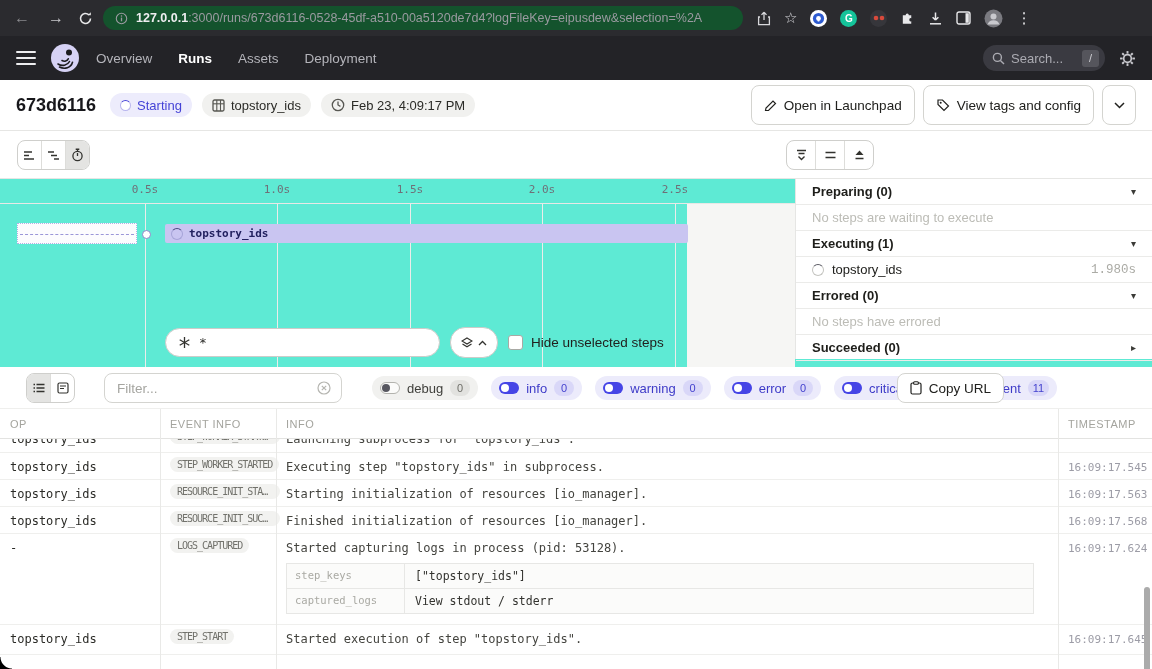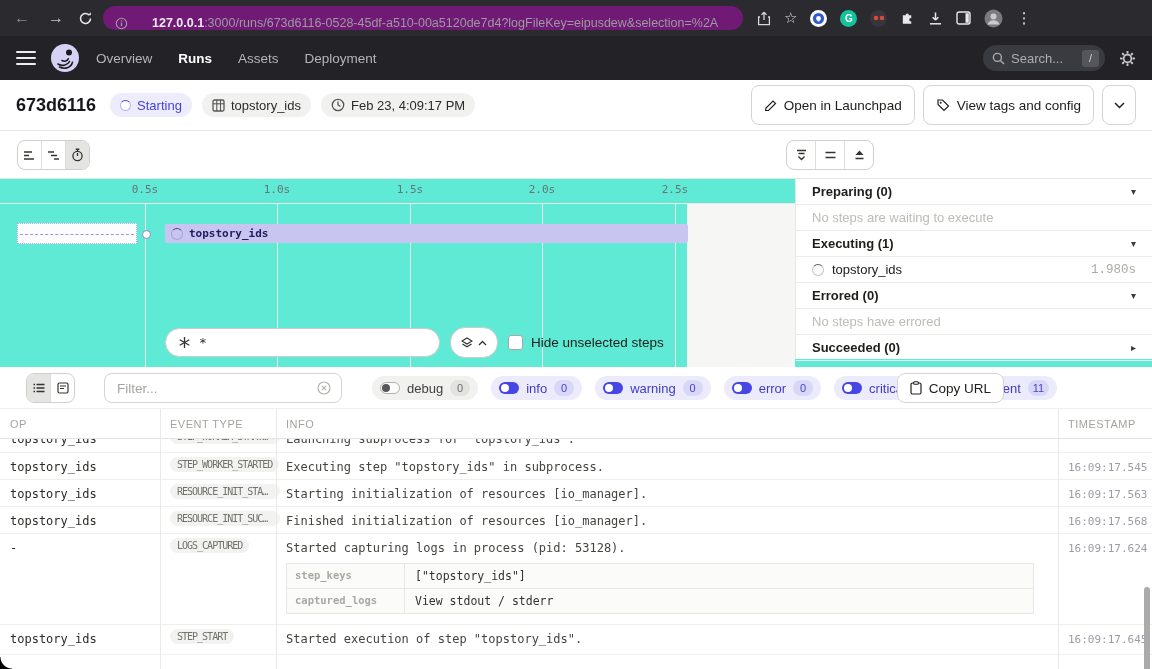--- a/index.html
+++ b/index.html
@@ -5,22 +5,22 @@
   html,body{margin:0;padding:0;background:#000;}
   .screen{position:relative;width:1152px;height:669px;background:#fff;overflow:hidden;
           font-family:"Liberation Sans",sans-serif;-webkit-font-smoothing:antialiased;}
   .mono{font-family:"DejaVu Sans Mono",monospace;}
   svg{display:block;}
 
   
   .chrome{position:absolute;left:0;top:0;width:1152px;height:36px;background:#2B2B2F;
           display:flex;align-items:center;gap:10px;padding:0 10px;box-sizing:border-box;}
   .nav-arrow{font-size:16px;line-height:1;padding:0 4px;cursor:default;}
-  .url-pill{flex:0 0 640px;height:24px;background:#701a75;border-radius:13px;display:flex;
-            align-items:flex-end;gap:24px;padding:0 12px;box-sizing:border-box;overflow:hidden;}
+  .url-pill{flex:0 0 640px;height:24px;background:#14532d;border-radius:13px;display:flex;
+            align-items:center;gap:8px;padding:0 12px;box-sizing:border-box;overflow:hidden;}
   .url-text{font-size:12.5px;color:#9A9AA0;white-space:nowrap;overflow:hidden;}
   .url-text b{color:#EDEDEF;font-weight:bold;}
   .chrome-right{display:flex;align-items:center;gap:13px;margin-left:4px;}
   .ext-circle{width:17px;height:17px;border-radius:50%;display:flex;align-items:center;justify-content:center;}
 
   
   .dnav{position:absolute;left:0;top:36px;width:1152px;height:44px;background:#232327;
         display:flex;align-items:center;padding:0 16px;box-sizing:border-box;}
   .burger{width:20px;display:flex;flex-direction:column;gap:3.5px;margin-right:14px;}
   .burger i{display:block;height:2.5px;background:#EDEDEF;border-radius:1px;}
@@ -137,21 +137,21 @@
   .trow .c-ts{font-family:"DejaVu Sans Mono",monospace;font-size:11px;color:#9C9CA6;padding-top:8px;}
   .ev-badge{display:inline-block;max-width:96px;background:#F2F2F0;border-radius:9px;padding:2px 7px;
             font-family:"DejaVu Sans Mono",monospace;font-size:10px;letter-spacing:-1px;color:#72726C;
             white-space:nowrap;overflow:hidden;text-overflow:ellipsis;margin-top:4px;}
   .trow.partial{height:13px;overflow:hidden;}
   .trow.partial>div{margin-top:-14px;}
   .meta-table{margin:8px 12px 10px 0;border:1px solid #E7E7E5;background:#FBFBFA;}
   .meta-row{display:flex;border-top:1px solid #E7E7E5;}
   .meta-row:first-child{border-top:none;}
   .meta-key{width:118px;flex:none;padding:5px 8px;font-family:"DejaVu Sans Mono",monospace;font-size:10.5px;
-            color:#A9A9A3;border-right:1px solid #E7E7E5;box-sizing:border-box;font-weight:bold;}
+            color:#A9A9A3;border-right:1px solid #E7E7E5;box-sizing:border-box;}
   .meta-val{flex:1;padding:5px 10px;font-family:"DejaVu Sans Mono",monospace;font-size:11.5px;color:#33332F;}
   .vscroll{position:absolute;right:2px;top:178px;width:6px;height:102px;background:#ABABAB;border-radius:3px;}
   .win-corner{position:absolute;left:0;bottom:0;width:12px;height:12px;
               background:radial-gradient(circle at 12px 0px,#fff 11px,#000 12px);}
 </style>
 </head>
 <body>
 
 <div class="screen">
 
@@ -553,21 +553,21 @@
       </button>
     </div>
 
     <div class="log-table">
       <div class="colline" style="left:160px"></div>
       <div class="colline" style="left:276px"></div>
       <div class="colline" style="left:1058px"></div>
 
       <div class="thead">
         <span class="c-op">OP</span>
-        <span class="c-ev">EVENT TYPE</span>
+        <span class="c-ev">EVENT INFO</span>
         <span class="c-info">INFO</span>
         <span class="c-ts">TIMESTAMP</span>
       </div>
 
       <div class="trow partial">
         <div class="c-op">topstory_ids</div>
         <div class="c-ev"><span class="ev-badge">STEP_WORKER_STARTING</span></div>
         <div class="c-info">Launching subprocess for "topstory_ids".</div>
 
       </div>

